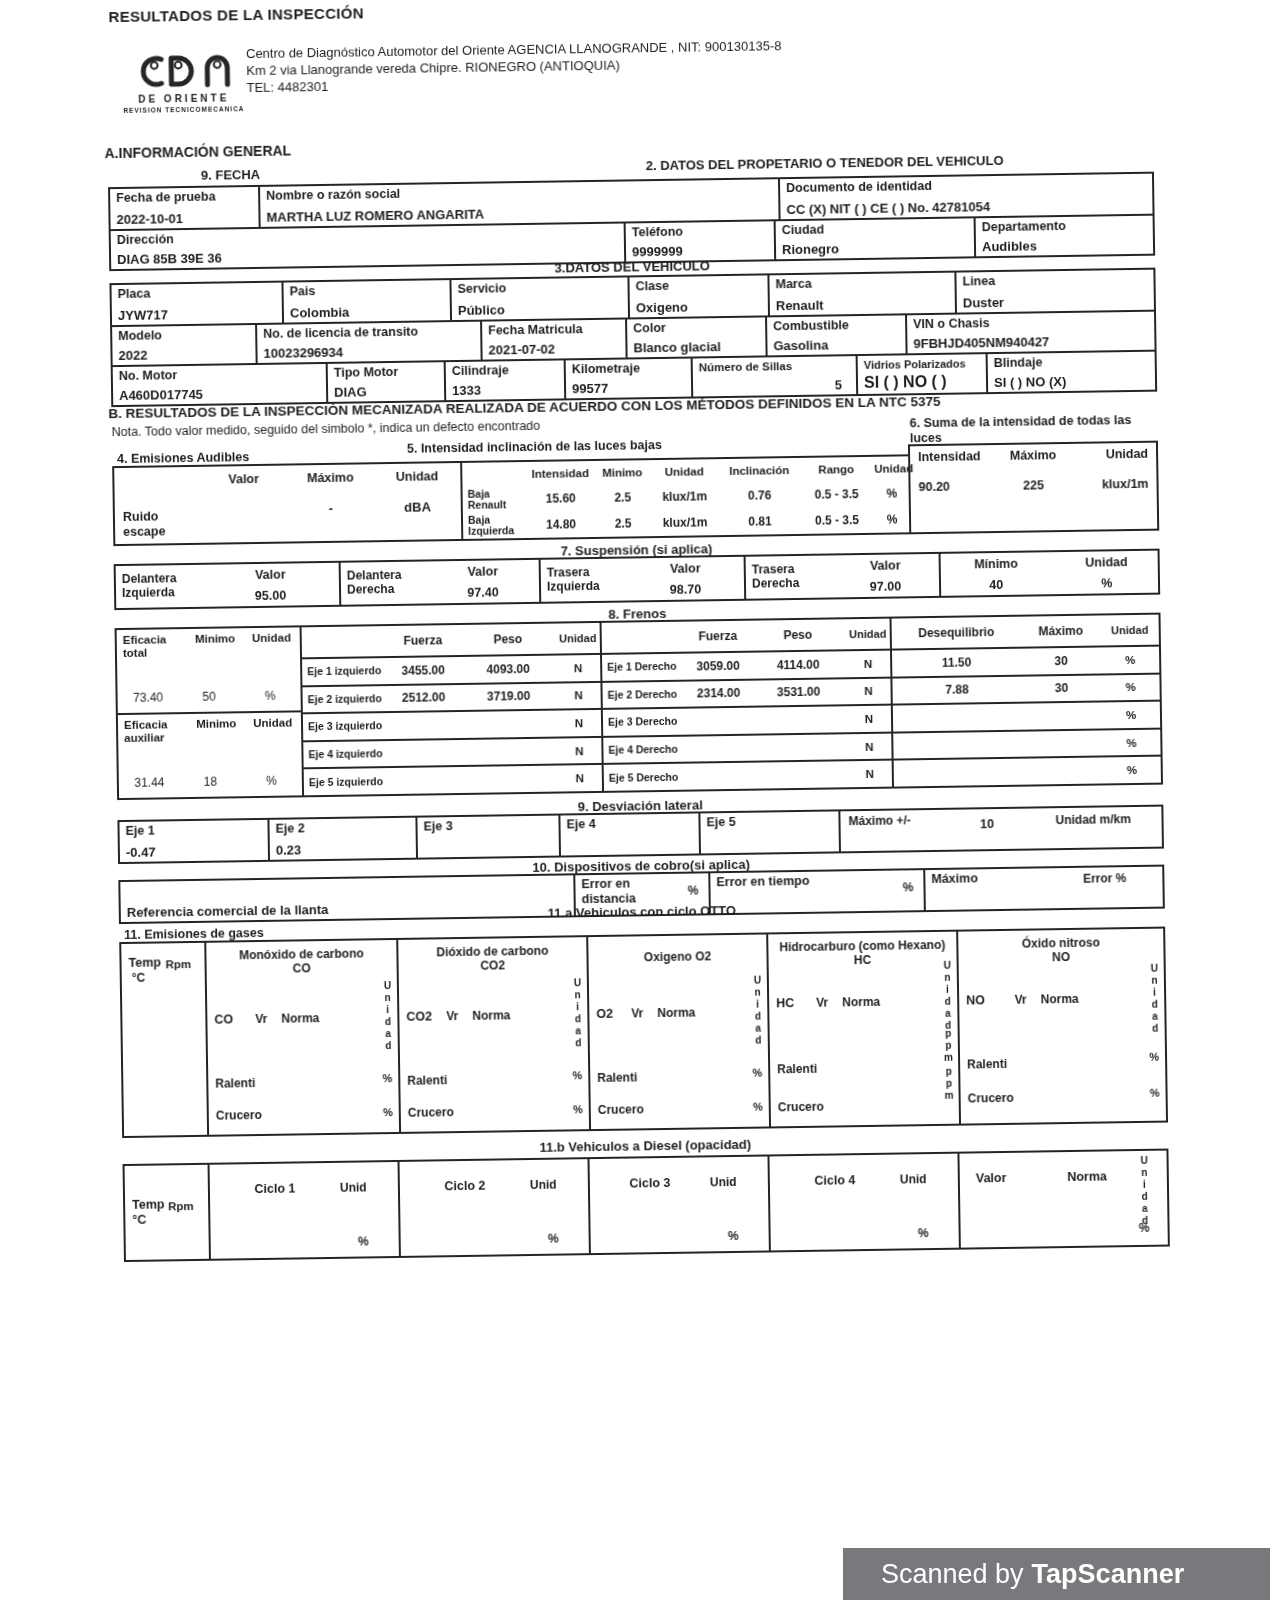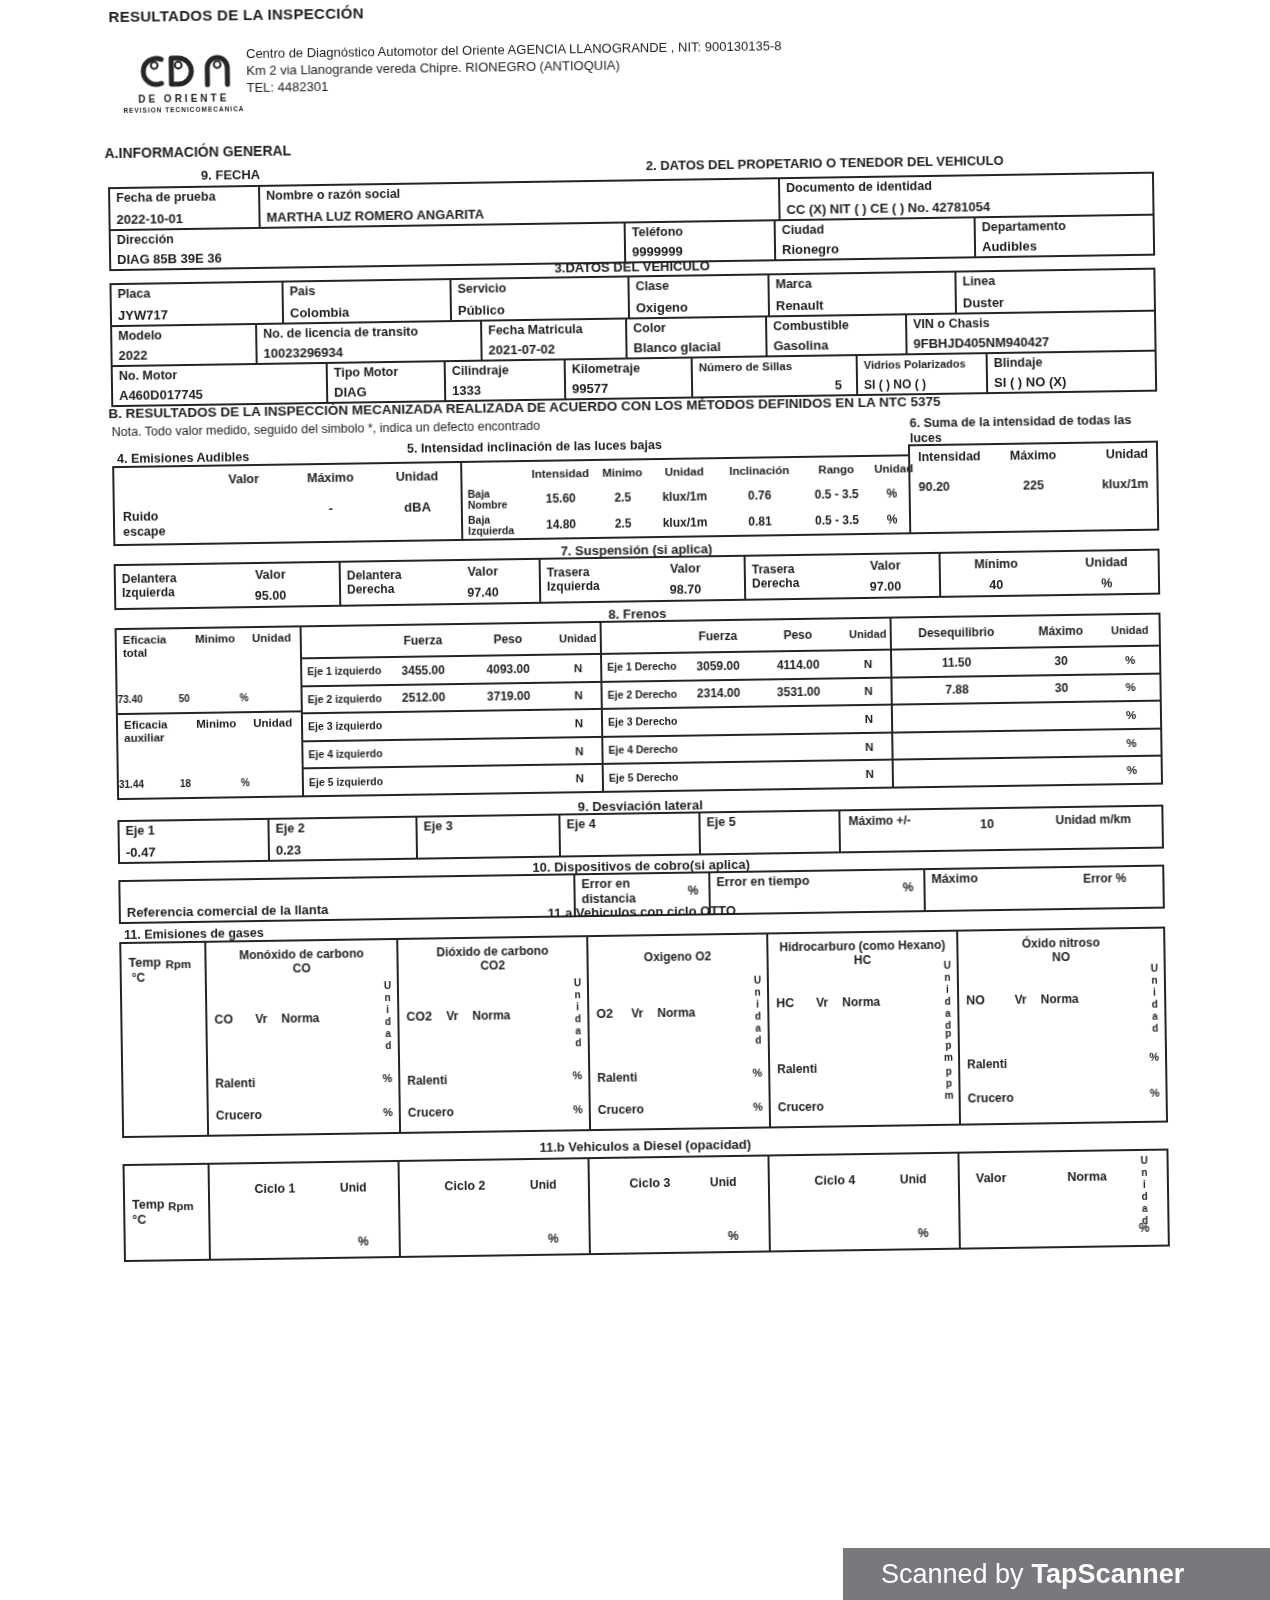--- a/index.html
+++ b/index.html
@@ -48,21 +48,21 @@
   .fr-r{flex:1;border-top:2px solid #242424;display:grid;align-items:center;}
   .fr-lab{font-size:10.5px;font-weight:600;line-height:11px;padding-left:5px;}
   .fr-num{font-size:12px;font-weight:600;text-align:center;}
   .fr-unit{font-size:11.5px;font-weight:600;text-align:center;}
   .fa-half{flex:1;position:relative;}
   .fa-half + .fa-half{border-top:2px solid #242424;}
   .fa-hd{display:flex;padding-top:4px;}
   .fa-lab{width:64px;font-size:11.5px;font-weight:600;line-height:13px;padding-left:6px;}
   .fa-min,.fa-uni{flex:1;text-align:center;font-size:11.5px;font-weight:600;}
   .fa-vals{position:absolute;left:0;right:0;bottom:8px;display:flex;}
-  .fa-vals span{flex:1;text-align:left;font-size:10px;font-weight:700;}
+  .fa-vals span{flex:1;text-align:center;font-size:12px;font-weight:400;}
   .mx{display:flex;height:100%;align-items:flex-start;}
   .mx .ml{width:70px;font-size:12px;font-weight:600;line-height:14px;padding:3px 0 0 8px;}
   .mx .m10{flex:1;text-align:center;font-size:12.5px;font-weight:600;padding-top:8px;}
   .mx .mu{width:110px;font-size:12px;font-weight:600;padding-top:5px;}
   .pct-r{position:absolute;right:10px;top:10px;font-size:12px;font-weight:600;}
   
   .gascol{position:absolute;top:0;bottom:0;border-right:2px solid #242424;box-sizing:border-box;}
   .gascol:last-child{border-right:none;}
   .g-title{position:absolute;top:6px;left:2px;right:2px;text-align:center;font-size:12px;font-weight:600;line-height:14px;}
   .g-code{position:absolute;top:70px;left:7px;font-size:12.5px;font-weight:600;}
@@ -239,21 +239,21 @@
     <div class="fc" style="width:127px;">
       <span class="cl">Kilometraje</span>
       <span class="cv">99577</span>
     </div>
     <div class="fc" style="width:165px;">
       <span class="cl" style="font-size:11.5px;">Número de Sillas</span>
       <span class="cv cv-r">5</span>
     </div>
     <div class="fc" style="width:130px;">
       <span class="cl" style="font-size:11px;">Vidrios Polarizados</span>
-      <span class="cv" style="font-size:12px;">SI ( ) NO ( )</span>
+      <span class="cv" style="font-size:16px;">SI ( ) NO ( )</span>
     </div>
     <div class="fc" style="width:171px;">
       <span class="cl">Blindaje</span>
       <span class="cv">SI ( ) NO (X)</span>
     </div>
   </div>
 
   <div class="ab sec-title" style="left:107px;top:406px;font-size:13.5px;">B. RESULTADOS DE LA INSPECCIÓN MECANIZADA REALIZADA DE ACUERDO CON LOS MÉTODOS DEFINIDOS EN LA NTC 5375</div>
   <div class="ab" style="left:110px;top:425px;font-size:12.5px;font-weight:500;">Nota. Todo valor medido, seguido del simbolo *, indica un defecto encontrado</div>
 
@@ -282,21 +282,21 @@
   <div class="ab trow" style="left:458px;top:466px;width:450px;height:80px;">
     <div class="lux" style="width:100%;">
       <span></span>
       <span class="h">Intensidad</span>
       <span class="h">Minimo</span>
       <span class="h">Unidad</span>
       <span class="h">Inclinación</span>
       <span class="h">Rango</span>
       <span class="h">Unidad</span>
 
-      <span class="rl">Baja Nombre</span>
+      <span class="rl">Baja Renault</span>
       <span class="v">15.60</span>
       <span class="v">2.5</span>
       <span class="v">klux/1m</span>
       <span class="v">0.76</span>
       <span class="v">0.5 - 3.5</span>
       <span class="v">%</span>
 
       <span class="rl">Baja Izquierda</span>
       <span class="v">14.80</span>
       <span class="v">2.5</span>

